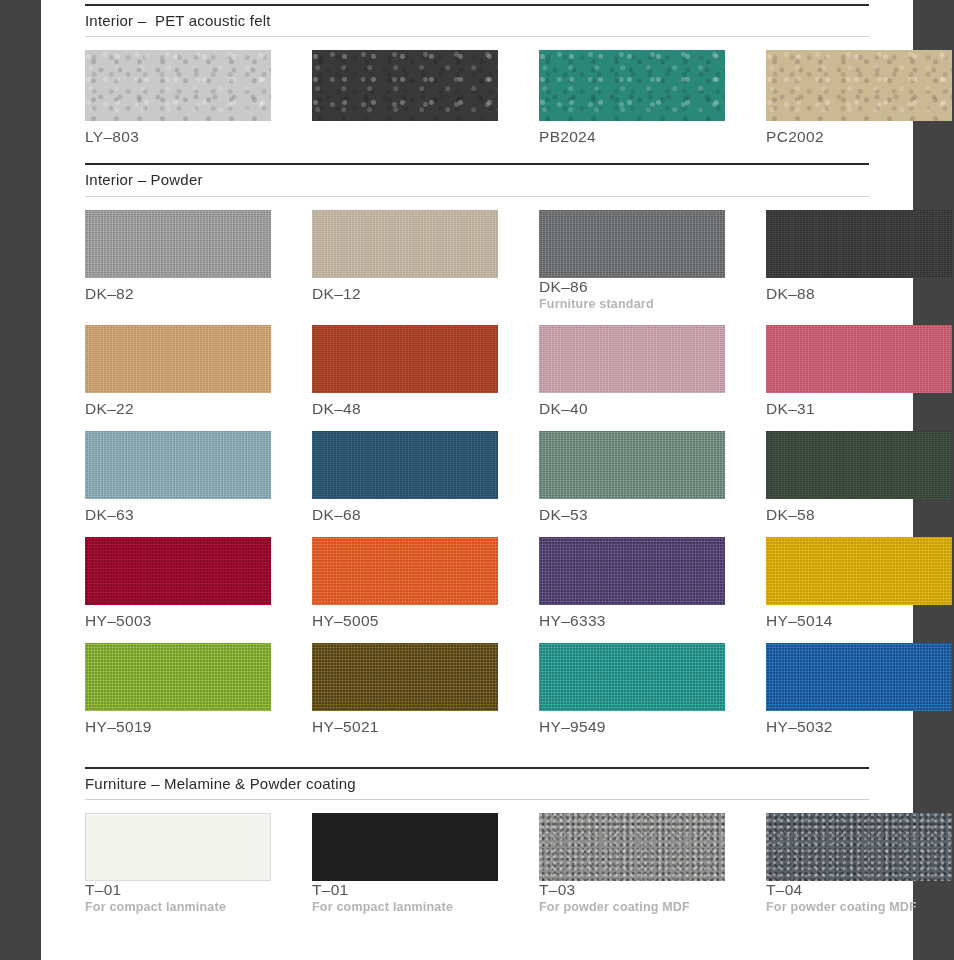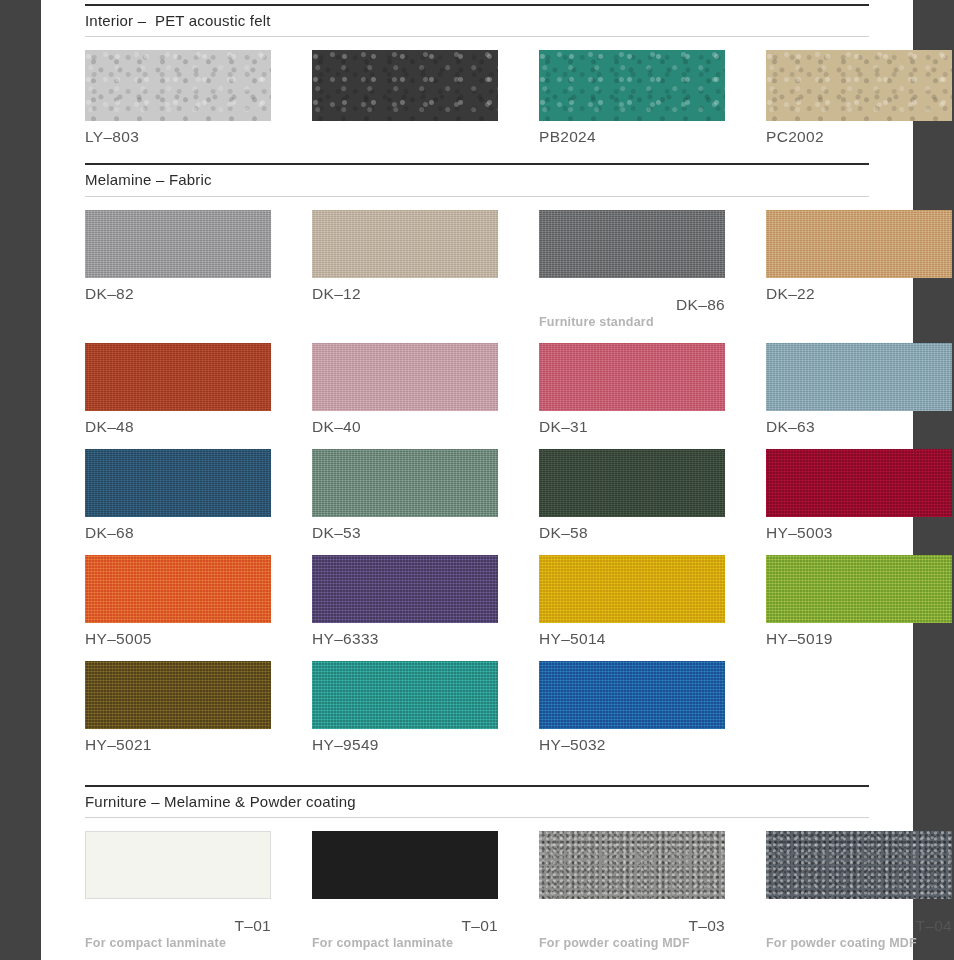--- a/index.html
+++ b/index.html
@@ -155,21 +155,21 @@
     font-size: 12.5px;
     color: #b4b4b4;
     letter-spacing: .2px;
     padding-top: 2px;
     line-height: 1.15;
     white-space: pre;
     font-weight: bold;
   }
   .swatch-sublabel:empty { display: none; }
 
-  .cell.with-sub .swatch-label { padding-top: 18px; text-align: right; }
+  .cell.with-sub .swatch-label { padding-top: 0; }
 
   
   .grid.fabric-grid .cell { padding-bottom: 12px; }
   .grid.felt-grid .cell   { padding-bottom: 0; }
 </style>
 </head>
 <body>
 
 <div id="page">
 
@@ -196,35 +196,39 @@
           </div>
           <div class="cell">
             <div class="swatch felt felted" style="background: rgb(203, 185, 148);"></div>
             <div class="swatch-label">PC2002</div>
           </div>
         </div>
     </div>
 
     <div class="section fabric">
       <div class="rule-top"></div>
-      <div class="section-title">Melamine – Fabric</div>
+      <div class="section-title">Interior – Powder</div>
       <div class="rule-bottom"></div>
       <div class="grid fabric-grid">
           <div class="cell">
             <div class="swatch tall weave" style="background: rgb(155, 155, 157);"></div>
             <div class="swatch-label">DK–82</div>
           </div>
           <div class="cell">
             <div class="swatch tall weave" style="background: rgb(192, 179, 162);"></div>
             <div class="swatch-label">DK–12</div>
           </div>
           <div class="cell with-sub">
             <div class="swatch tall weave" style="background: rgb(110, 112, 114);"></div>
             <div class="swatch-label">DK–86</div>
             <div class="swatch-sublabel">Furniture standard</div>
+          </div>
+          <div class="cell">
+            <div class="swatch tall weave" style="background: rgb(59, 59, 61);"></div>
+            <div class="swatch-label">DK–88</div>
           </div>
           <div class="cell">
             <div class="swatch tall weave" style="background: rgb(201, 161, 115);"></div>
             <div class="swatch-label">DK–22</div>
           </div>
           <div class="cell">
             <div class="swatch tall weave" style="background: rgb(168, 68, 42);"></div>
             <div class="swatch-label">DK–48</div>
           </div>
           <div class="cell">

